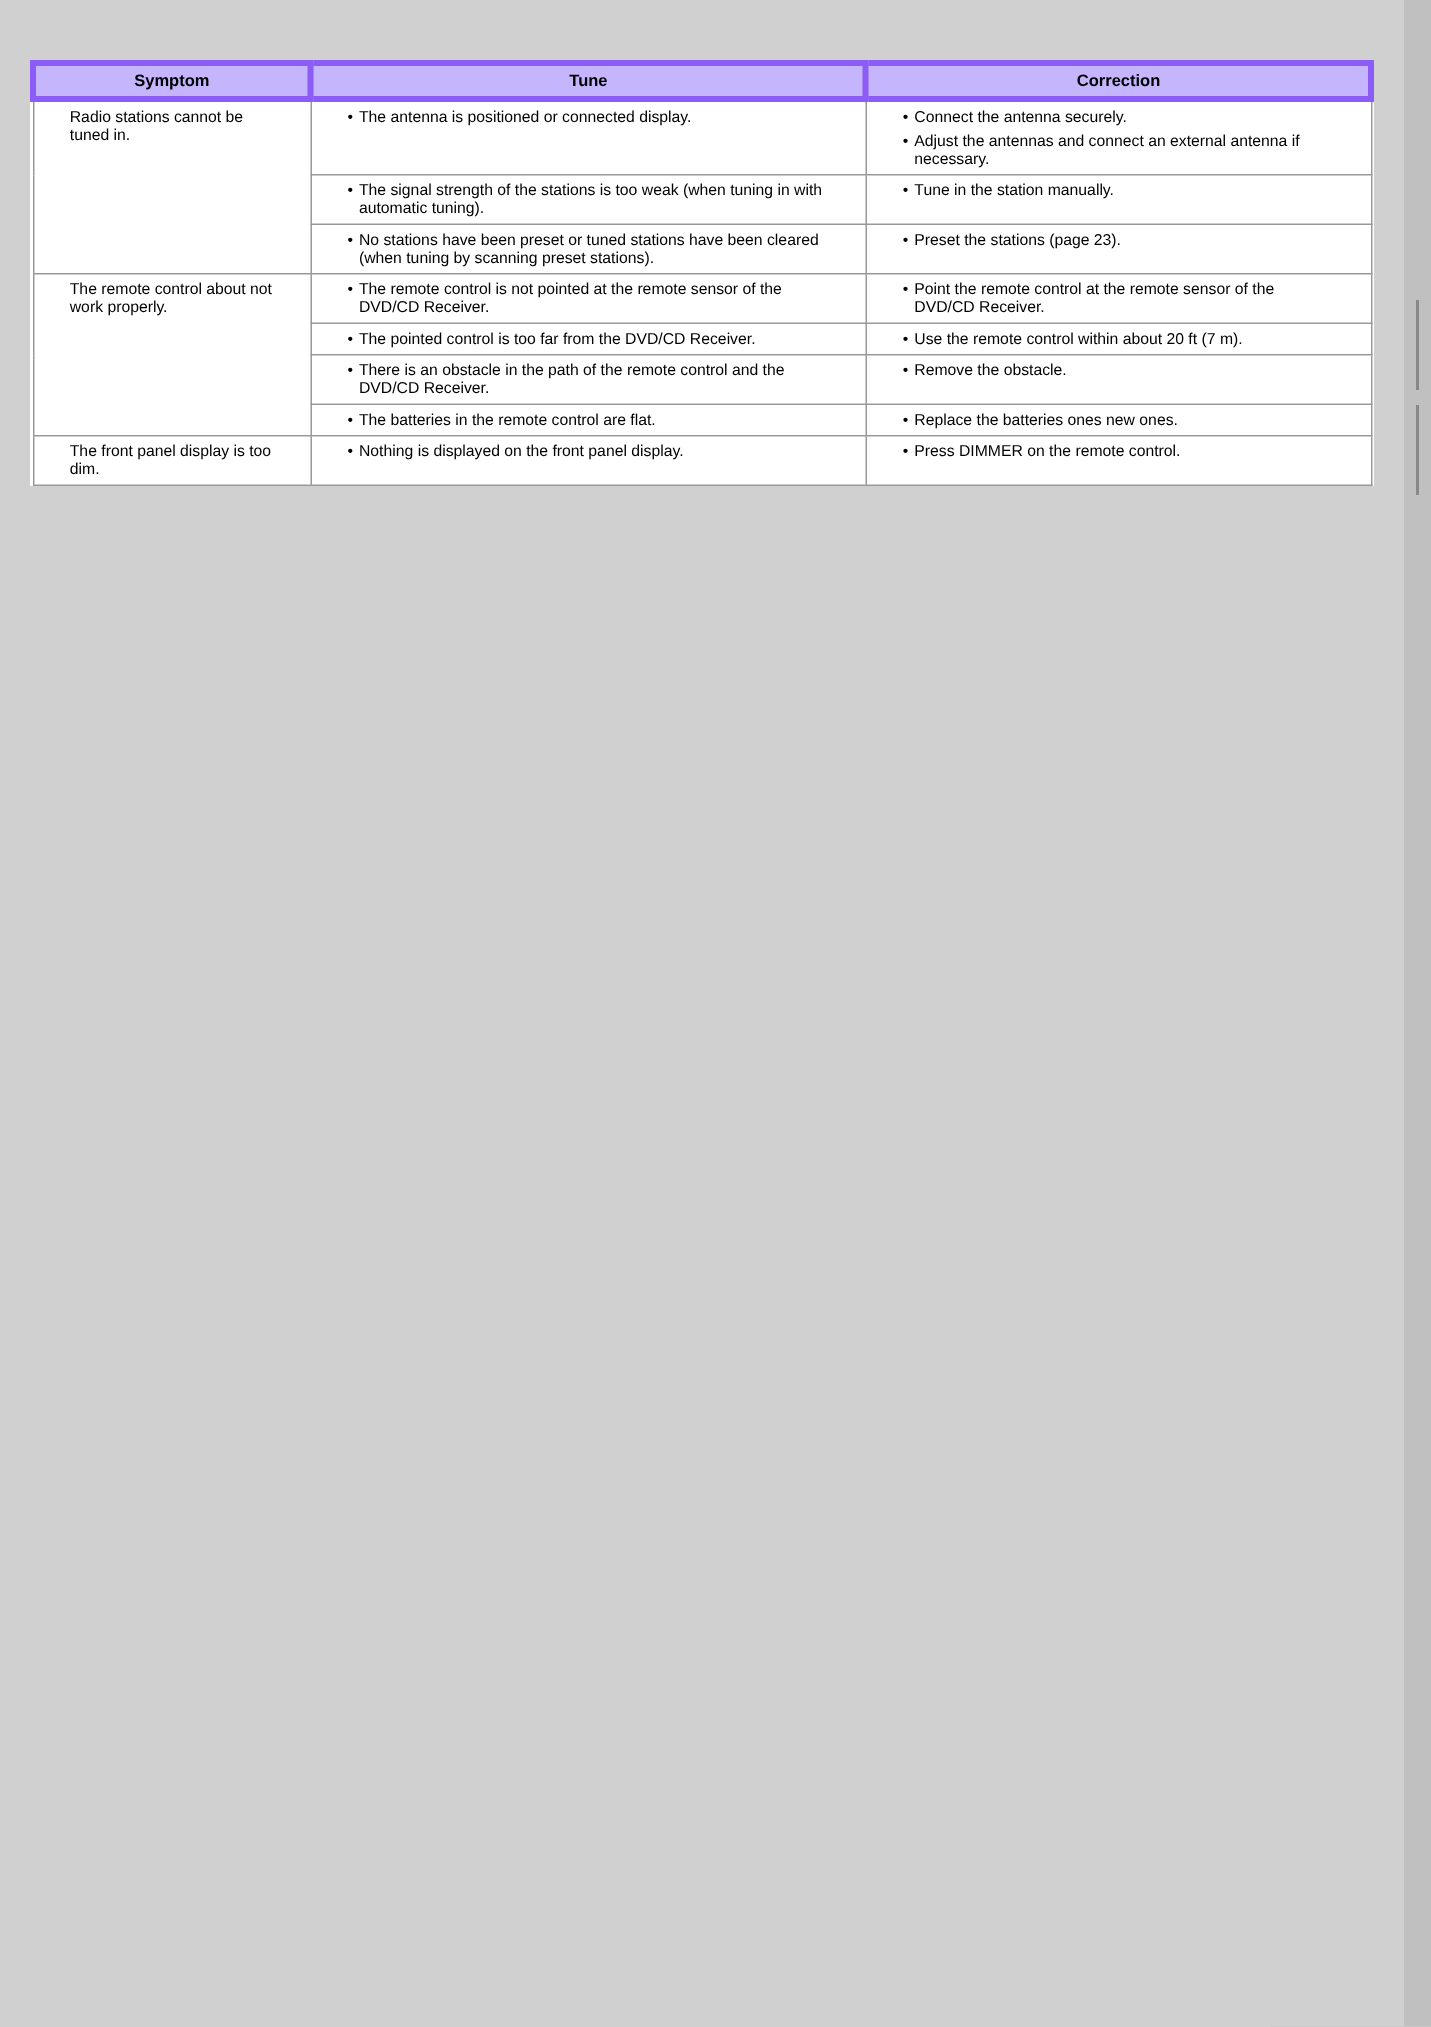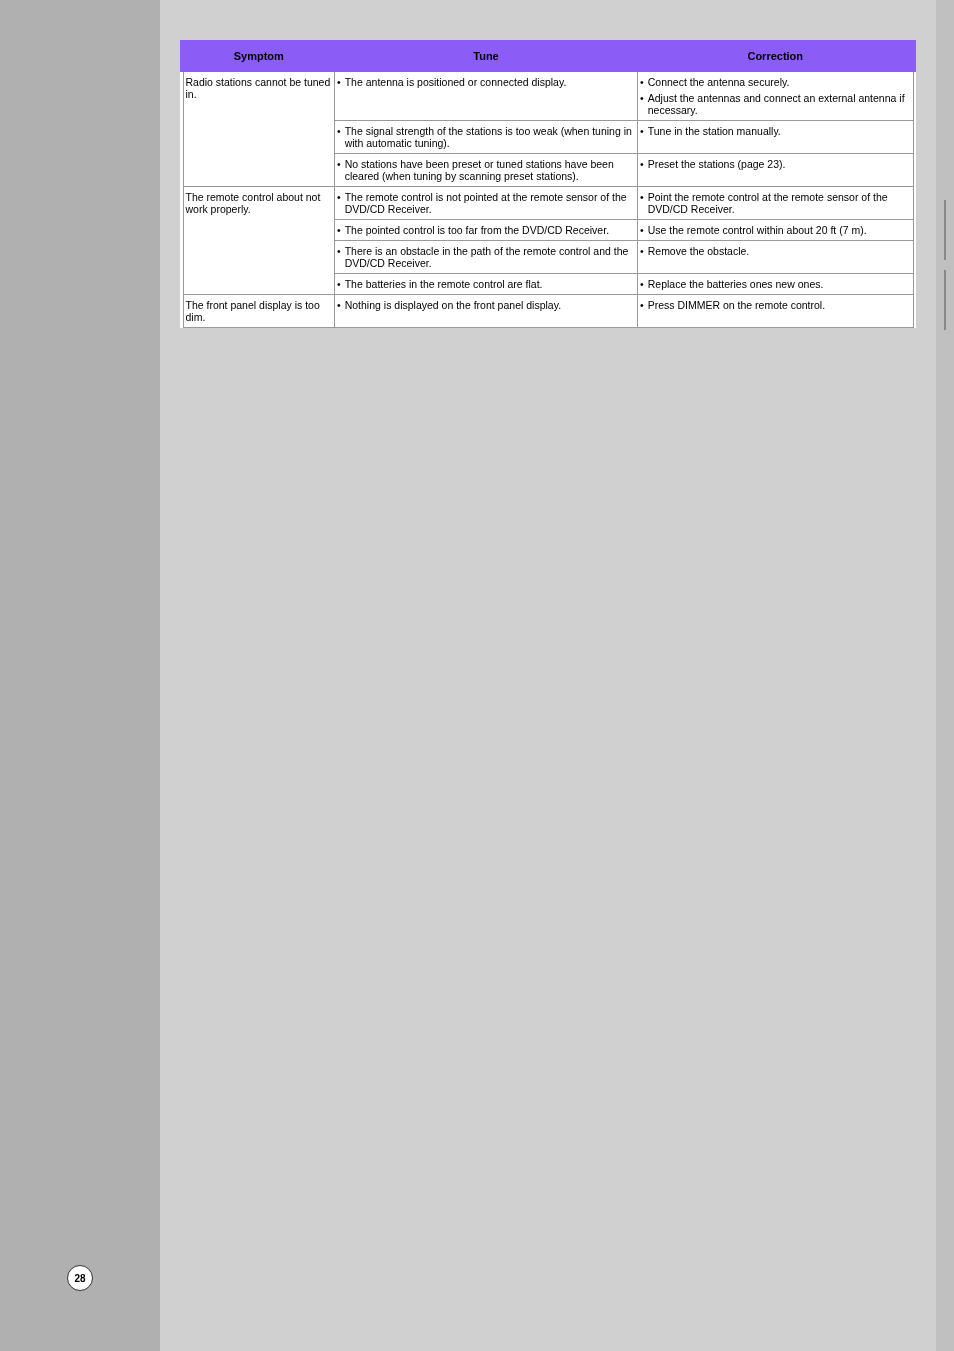--- a/index.html
+++ b/index.html
@@ -65,30 +65,30 @@
       flex-direction: column;
       align-items: flex-start;
     }
     .troubleshoot-table {
       width: 100%;
       border-collapse: collapse;
       background: #fff;
       font-size: 10.5px;
     }
     .troubleshoot-table th {
-      background: #8b5cf6;
-      border: 6px solid #8b5cf6;
+      background: #c4b5fd;
+      border: 4px solid #8b5cf6;
       padding: 4px 8px;
       text-align: center;
       font-weight: bold;
       font-size: 11px;
     }
     .troubleshoot-table td {
       border: 1px solid #999;
-      padding: 4px 2px;
+      padding: 4px 24px;
       vertical-align: top;
     }
     .bullet-item {
       display: flex;
       flex-direction: row;
       align-items: flex-start;
       margin-bottom: 4px;
     }
     .bullet-item:last-child {
       margin-bottom: 0;
@@ -106,25 +106,20 @@
       width: 220px;
     }
     .correction-cell {
       width: 200px;
     }
   </style>
 </head>
 <body>
 
 <div class="page-container">
-  <div class="left-sidebar">
-    <div class="page-number-circle">
-      <span>28</span>
-    </div>
-  </div>
 
   <div class="main-content">
     <table class="troubleshoot-table">
       <thead>
         <tr>
           <th>Symptom</th>
           <th>Tune</th>
           <th>Correction</th>
         </tr>
       </thead>

